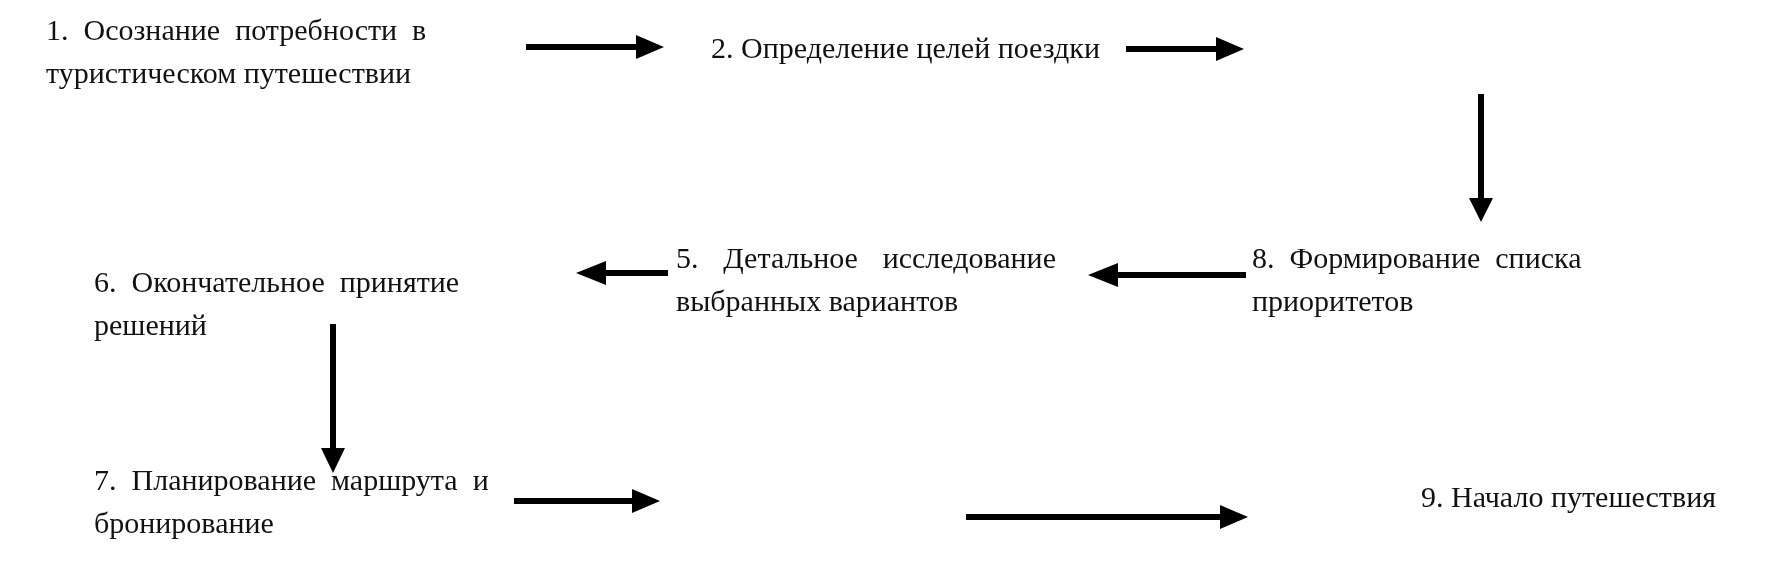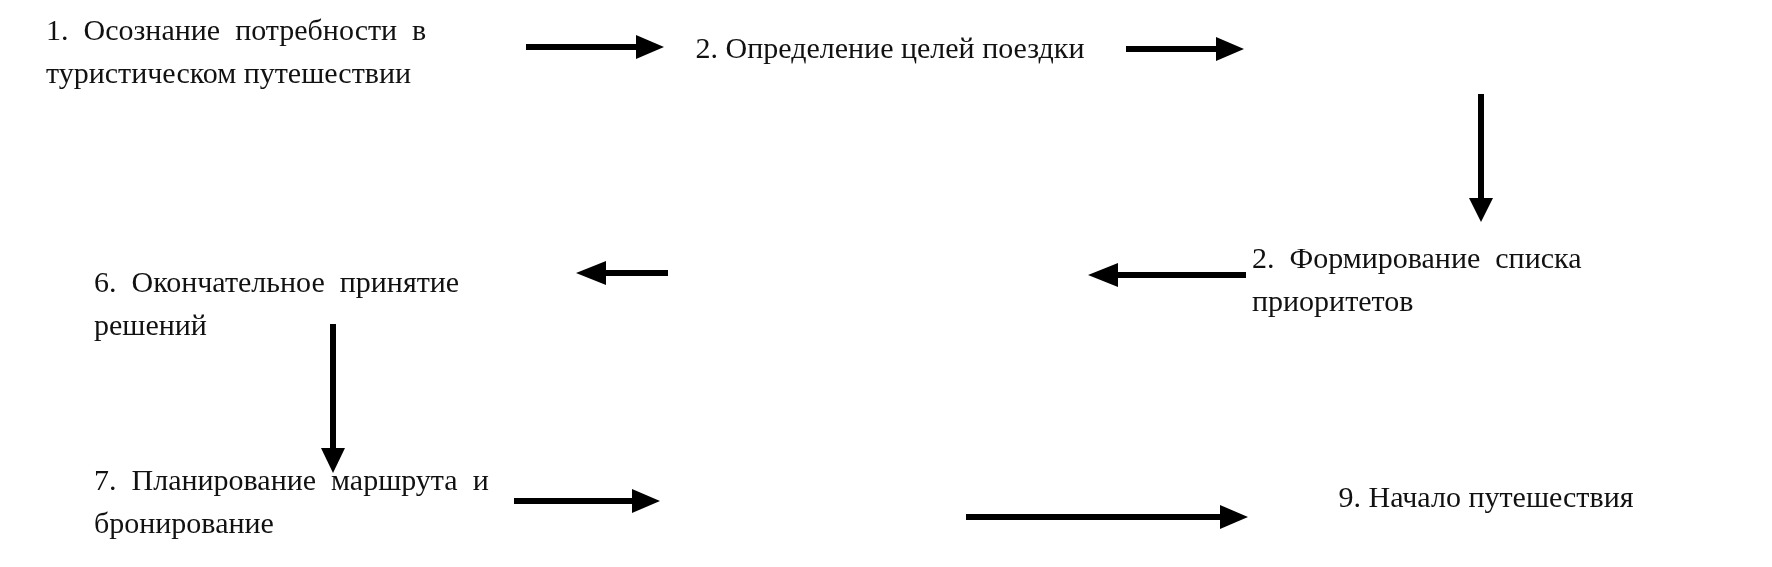--- a/index.html
+++ b/index.html
@@ -23,21 +23,21 @@
     line-height: 43px;
     color: #111111;
     text-align: justify;
     text-justify: inter-word;
     white-space: pre-wrap;
   }
   .node.two-line {
     text-align-last: left;
   }
   .node.single {
-    text-align: center;
+    text-align: right;
   }
   .arrow-svg {
     position: absolute;
     overflow: visible;
     pointer-events: none;
   }
   .arrow-line {
     stroke: #000000;
     stroke-width: 6;
     stroke-linecap: butt;
@@ -51,22 +51,23 @@
 
 <div id="canvas">
 
   <div class="node two-line" style="left:46px; top:8px; width:420px;">1. Осознание потребности в туристическом путешествии</div>
 
   <div class="node single" style="left:680px; top:26px; width:420px;">2. Определение целей поездки</div>
 
 
   <div class="node two-line" style="left:94px; top:236px; width:404px;margin-top:24px;">6. Окончательное принятие решений</div>
 
+  <div class="node two-line" style="left:676px; top:236px; width:380px;">5. Детальное исследование выбранных вариантов</div>
 
-  <div class="node two-line" style="left:1252px; top:236px; width:472px;">2. Формирование списка приоритетов</div>
+  <div class="node two-line" style="left:1252px; top:236px; width:472px;">8. Формирование списка приоритетов</div>
 
   <div class="node two-line" style="left:94px; top:458px; width:404px;">7. Планирование маршрута и бронирование</div>
 
 
   <div class="node single" style="left:1256px; top:475px; width:460px;">9. Начало путешествия</div>
 
   <svg class="arrow-svg" style="left:524px; top:28px;" width="145" height="38">
     <line class="arrow-line" x1="2" y1="19" x2="114" y2="19"></line>
     <polygon class="arrow-head" points="112,7 140,19 112,31"></polygon>
   </svg>

